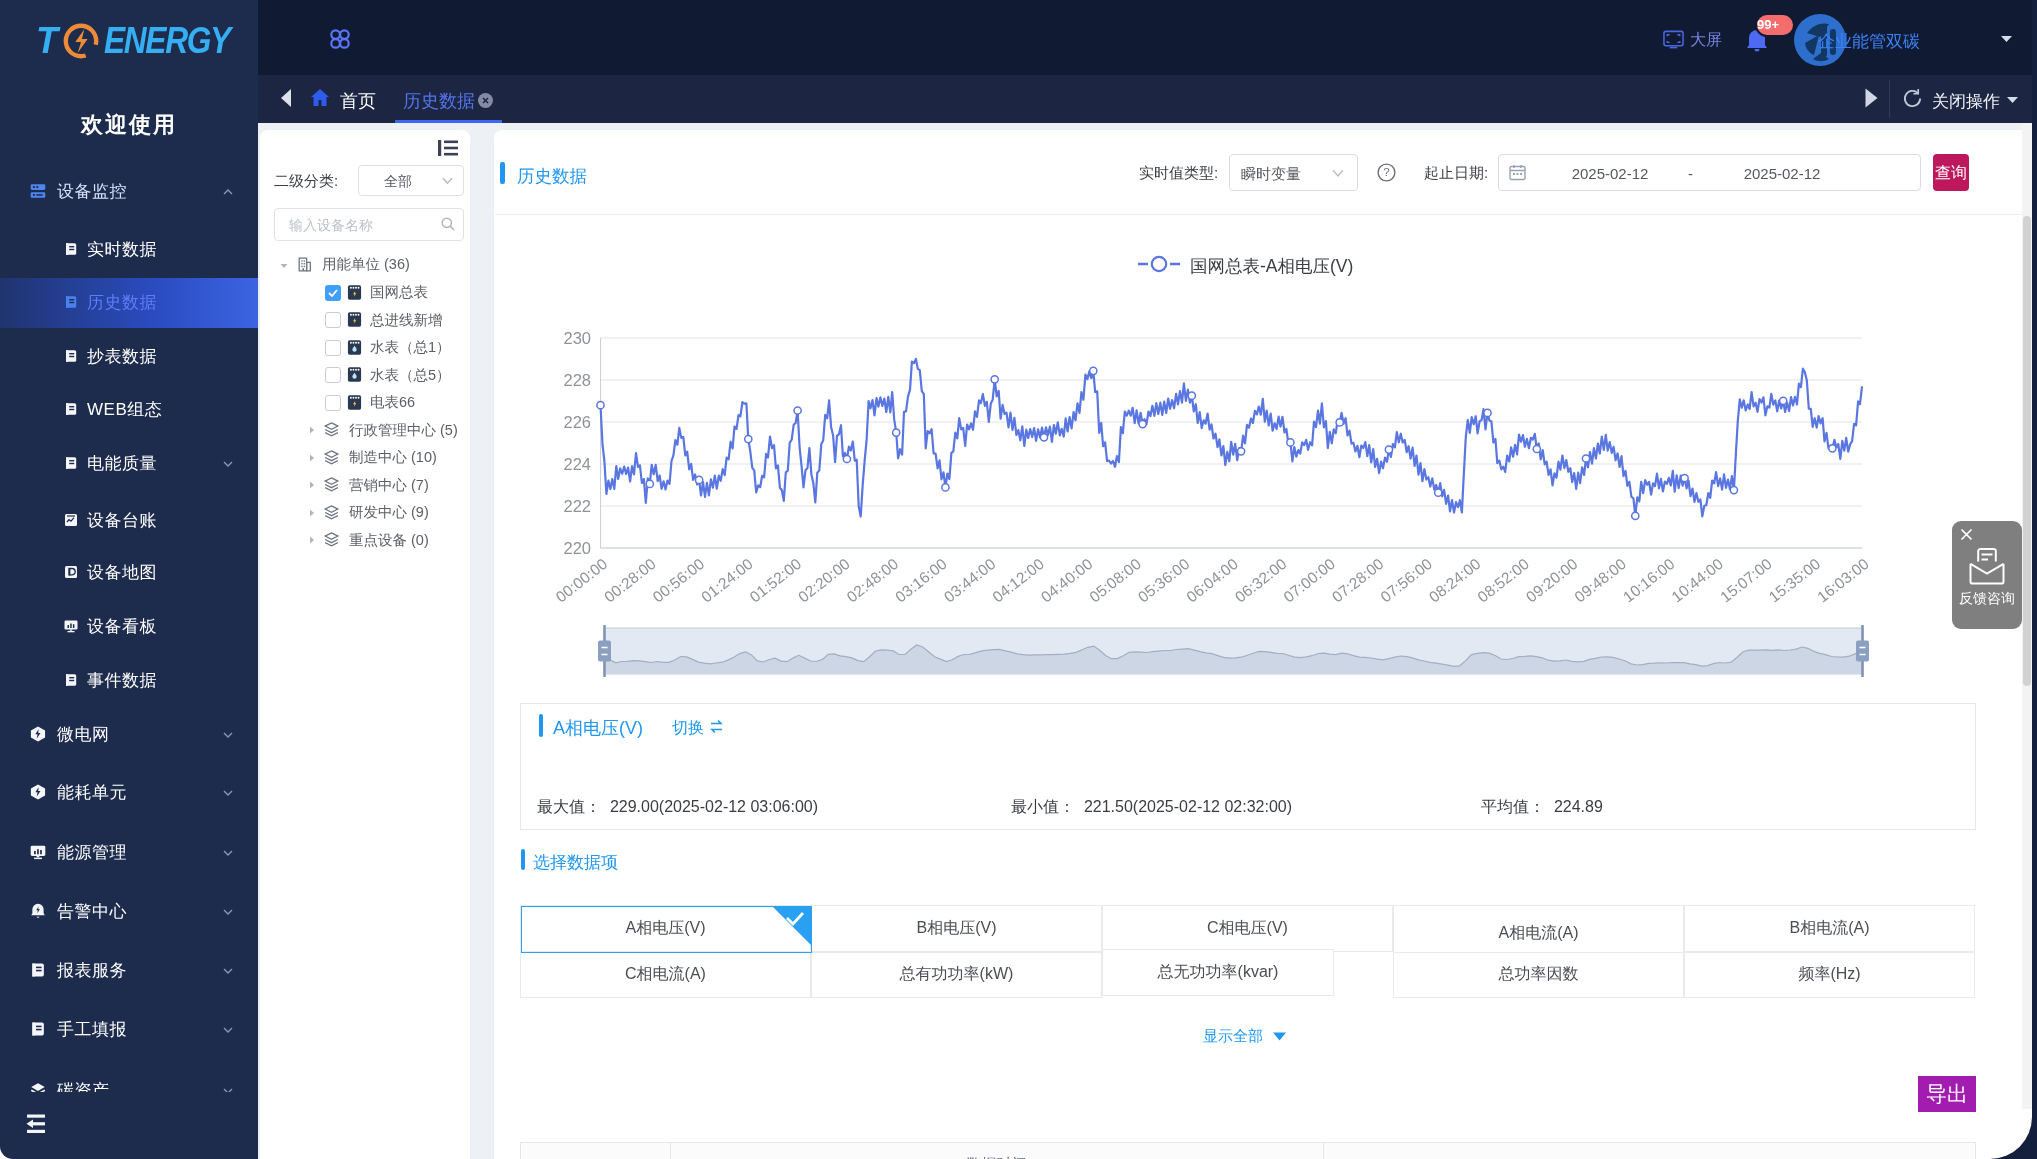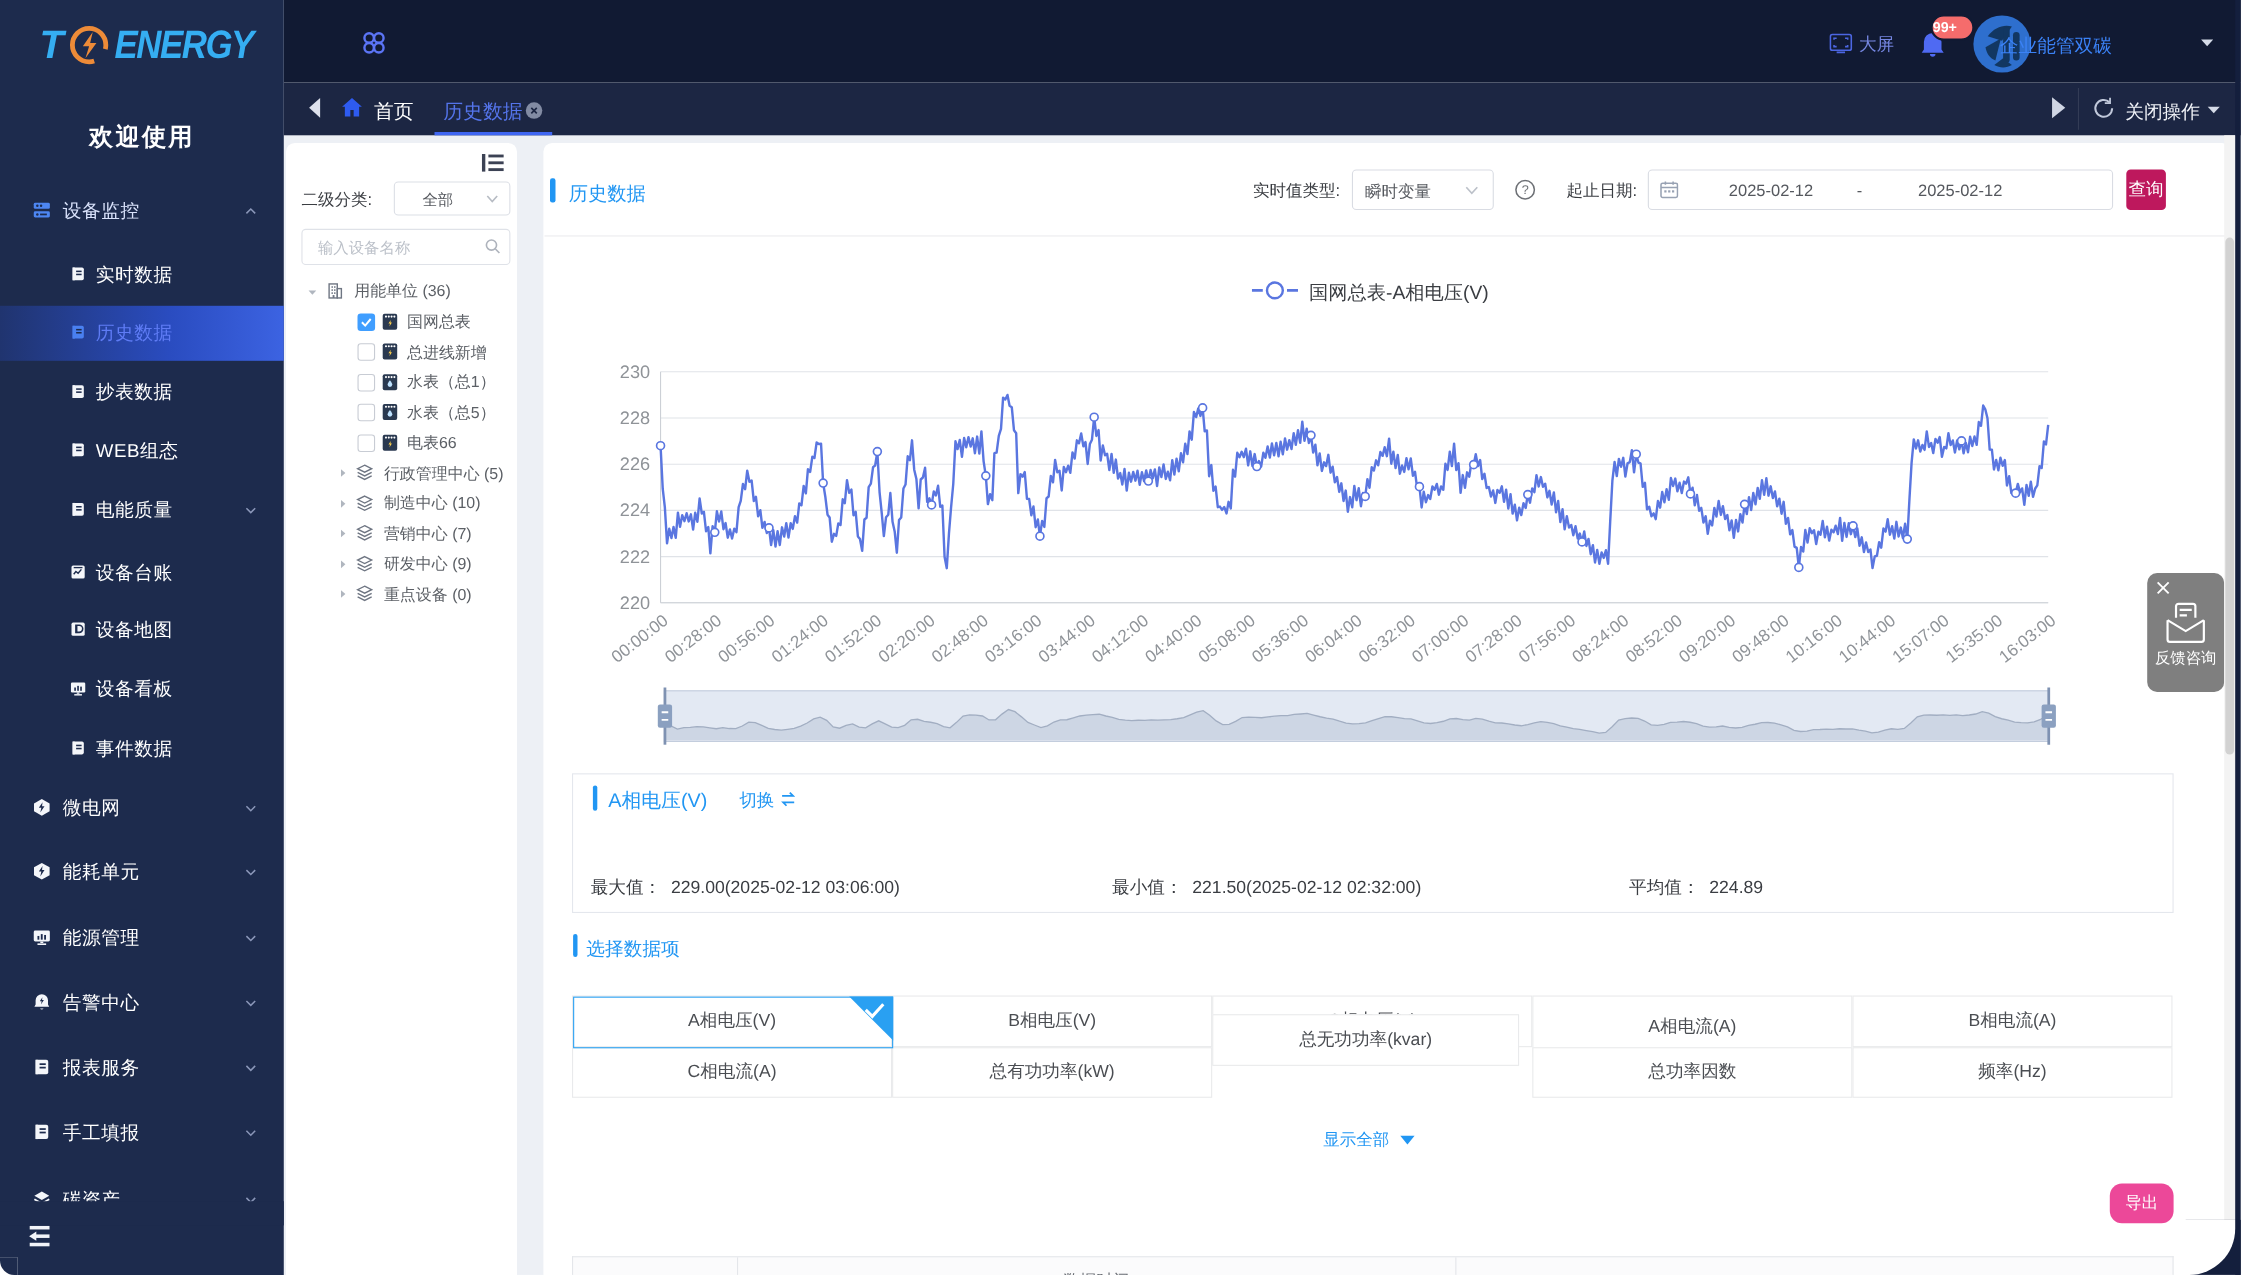--- a/index.html
+++ b/index.html
@@ -508,33 +508,33 @@
 
 <div class="abs" style="left:521px;top:849px;width:4px;height:21px;background:#2196f3;border-radius:2px"></div>
 <div class="abs" style="left:533px;top:851px;font-size:17px;color:#2196f3">选择数据项</div>
 <div class="gcell" style="left:521px;top:906.0px;width:291px;height:46.5px">A相电压(V)</div>
     <div class="gcell" style="left:812px;top:906.0px;width:291px;height:46.5px">B相电压(V)</div>
     <div class="gcell" style="left:1103px;top:906.0px;width:291px;height:46.5px">C相电压(V)</div>
     <div class="gcell" style="left:1394px;top:906.0px;width:291px;height:56px">A相电流(A)</div>
     <div class="gcell" style="left:1685px;top:906.0px;width:291px;height:46.5px">B相电流(A)</div>
     <div class="gcell" style="left:521px;top:952.5px;width:291px;height:46.5px">C相电流(A)</div>
     <div class="gcell" style="left:812px;top:952.5px;width:291px;height:46.5px">总有功功率(kW)</div>
-    <div class="gcell" style="left:1103px;top:923px;width:279px;height:46.5px">总无功功率(kvar)</div>
+    <div class="gcell" style="left:1103px;top:950px;width:232px;height:46.5px">总无功功率(kvar)</div>
     <div class="gcell" style="left:1394px;top:952.5px;width:291px;height:46.5px">总功率因数</div>
     <div class="gcell" style="left:1685px;top:952.5px;width:291px;height:46.5px">频率(Hz)</div>
     <div style="position:absolute;left:521px;top:906px;width:291px;height:46.5px;border:1px solid #29a0f2;box-sizing:border-box;z-index:3"></div>
 <div style="position:absolute;left:772px;top:906px;width:0;height:0;border-top:40px solid #29a0f2;border-left:40px solid transparent;z-index:3"></div>
 <svg style="position:absolute;left:783px;top:911px;z-index:4" width="24" height="18" viewBox="0 0 24 18">
       <path d="M4 7l6 6 10-11" stroke="#fff" stroke-width="2.8" fill="none"></path>
     </svg>
 <div class="abs" style="left:1203px;top:1027px;font-size:15px;color:#2196f3">显示全部</div>
 <svg class="abs" style="left:1272px;top:1031px" width="15" height="11" viewBox="0 0 15 11">
       <path d="M1 1.5l6.5 8L14 1.5z" fill="#2196f3"></path>
     </svg>
-<div class="abs" style="left:1918px;top:1076px;width:58px;height:36px;background:#ec4899;border-radius:11px;color:#fff;font-size:15px;text-align:center;line-height:36px">导出</div>
+<div class="abs" style="left:1918px;top:1076px;width:58px;height:36px;background:#a21caf;border-radius:0;color:#fff;font-size:21px;text-align:center;line-height:36px">导出</div>
 
 <div class="abs" style="left:520px;top:1142px;width:1456px;height:17px;background:#fbfbfc;border:1px solid #e4e6ea;border-bottom:none"></div>
 <div class="abs" style="left:670px;top:1143px;width:1px;height:16px;background:#e4e6ea"></div>
 <div class="abs" style="left:1323px;top:1143px;width:1px;height:16px;background:#e4e6ea"></div>
 <div class="abs" style="left:670px;top:1155px;width:653px;text-align:center;font-size:15px;color:#6a6e74">数据时间</div>
 
 <div class="abs" style="left:1952px;top:521px;width:70px;height:108px;background:#7f7f7f;border-radius:9px"></div>
 <svg class="abs" style="left:1959px;top:527px" width="15" height="15" viewBox="0 0 15 15">
       <path d="M2.5 2.5l10 10M12.5 2.5l-10 10" stroke="#fff" stroke-width="1.7"></path>
     </svg>

